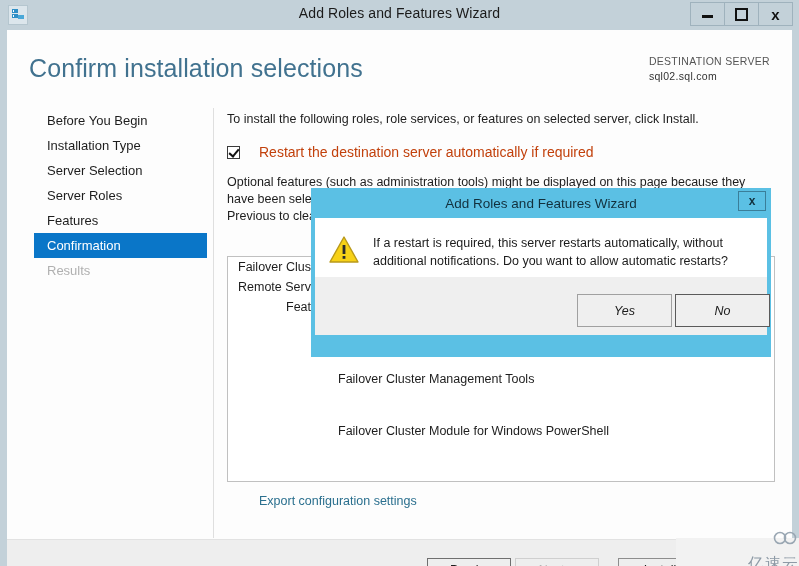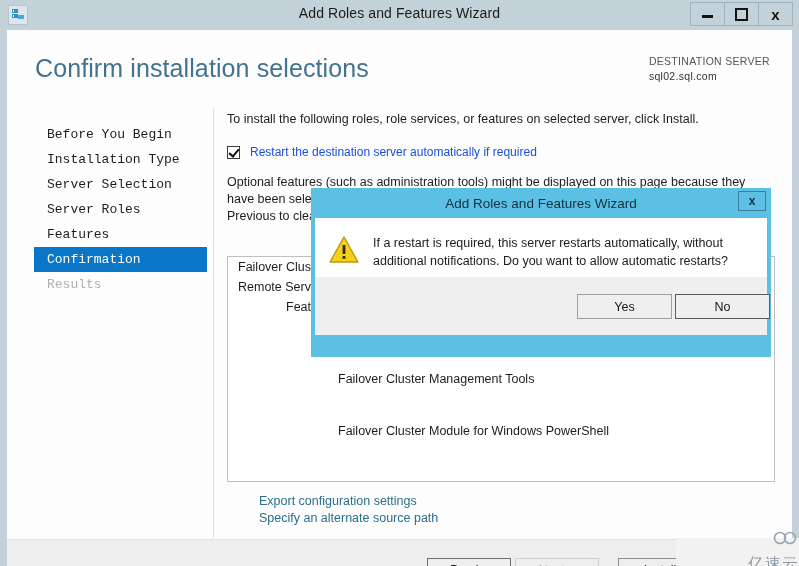--- a/index.html
+++ b/index.html
@@ -79,44 +79,43 @@
     position: absolute;
     left: 7px; top: 30px;
     width: 785px; height: 528px;
     background: #fdfdfd;
     box-sizing: border-box;
   }
 
   
   .page-title {
     position: absolute;
-    left: 28px; top: 24px;
+    left: 22px; top: 24px;
     font-size: 25px;
     color: #41728f;
     font-weight: normal;
     letter-spacing: .1px;
   }
   .dest-block {
     position: absolute;
     right: 22px; top: 24px;
     text-align: left;
     font-size: 10.5px;
     color: #4a4a4a;
     line-height: 15px;
     letter-spacing: .3px;
   }
   .dest-label { color: #555; }
   .dest-name  { color: #333; }
 
   
   .nav {
     position: absolute;
-    left: 0px; top: 92px;
+    left: 0px; top: 78px;
     width: 206px;
-    font-family: Liberation Mono, monospace;
   }
   .nav-item {
     height: 25px;
     line-height: 25px;
     padding-left: 40px;
     font-size: 13px;
     color: #1d1d1d;
     box-sizing: border-box;
   }
   .nav-item.selected {
@@ -163,23 +162,23 @@
   .checkbox::after {
     content: "";
     position: absolute;
     left: 3px; top: 0px;
     width: 4px; height: 8px;
     border: solid #111;
     border-width: 0 2px 2px 0;
     transform: rotate(40deg);
   }
   .cb-label {
-    margin-left: 10px;
-    font-size: 12px;
-    color: #1d4ed8;
+    margin-left: 19px;
+    font-size: 14px;
+    color: #c2410c;
     line-height: 17px;
   }
   .main-note {
     margin-top: 13px;
     font-size: 12.5px;
     color: #1d1d1d;
     line-height: 17px;
     width: 548px;
   }
 
@@ -293,29 +292,30 @@
   }
   .dlg-foot {
     background: #efefef;
     height: 58px;
     position: relative;
     box-sizing: border-box;
   }
   .dlg-btn {
     position: absolute;
     top: 17px;
-    width: 95px; height: 25px;
+    width: 95px; height: 33px;
     background: #efefef;
     border: 1px solid #a0a0a0;
     box-sizing: border-box;
     font-size: 12.5px;
     color: #1b1b1b;
     display: flex;
     align-items: center;
     justify-content: center;
+    font-style: italic;
   }
   .dlg-btn-yes { left: 262px; }
   .dlg-btn-no  { left: 360px; border: 1px solid #5a5a5a; }
 
   
   .watermark {
     position: absolute;
     left: 676px; top: 538px;
     width: 123px; height: 28px;
     background: #f2f2f2;
@@ -393,21 +393,20 @@
       <div class="list-item ind1">Failover Clustering</div>
       <div class="list-item ind1">Remote Server Administration Tools</div>
       <div class="list-item ind2">Feature Administration Tools</div>
       <div class="list-item ind3">Failover Clustering Tools</div>
       <div class="list-item ind4">Failover Cluster Management Tools</div>
       <div class="list-item ind4">Failover Cluster Module for Windows PowerShell</div>
     </div>
 
     <div class="links">
       <a href="#">Export configuration settings</a>
-      <a href="#">Specify an alternate source path</a>
     </div>
 
     <div class="bottombar">
       <div class="btn btn-prev">&lt; Previous</div>
       <div class="btn btn-next disabled">Next &gt;</div>
       <div class="btn btn-install">Install</div>
       <div class="btn btn-cancel">Cancel</div>
     </div>
 
   </div>

